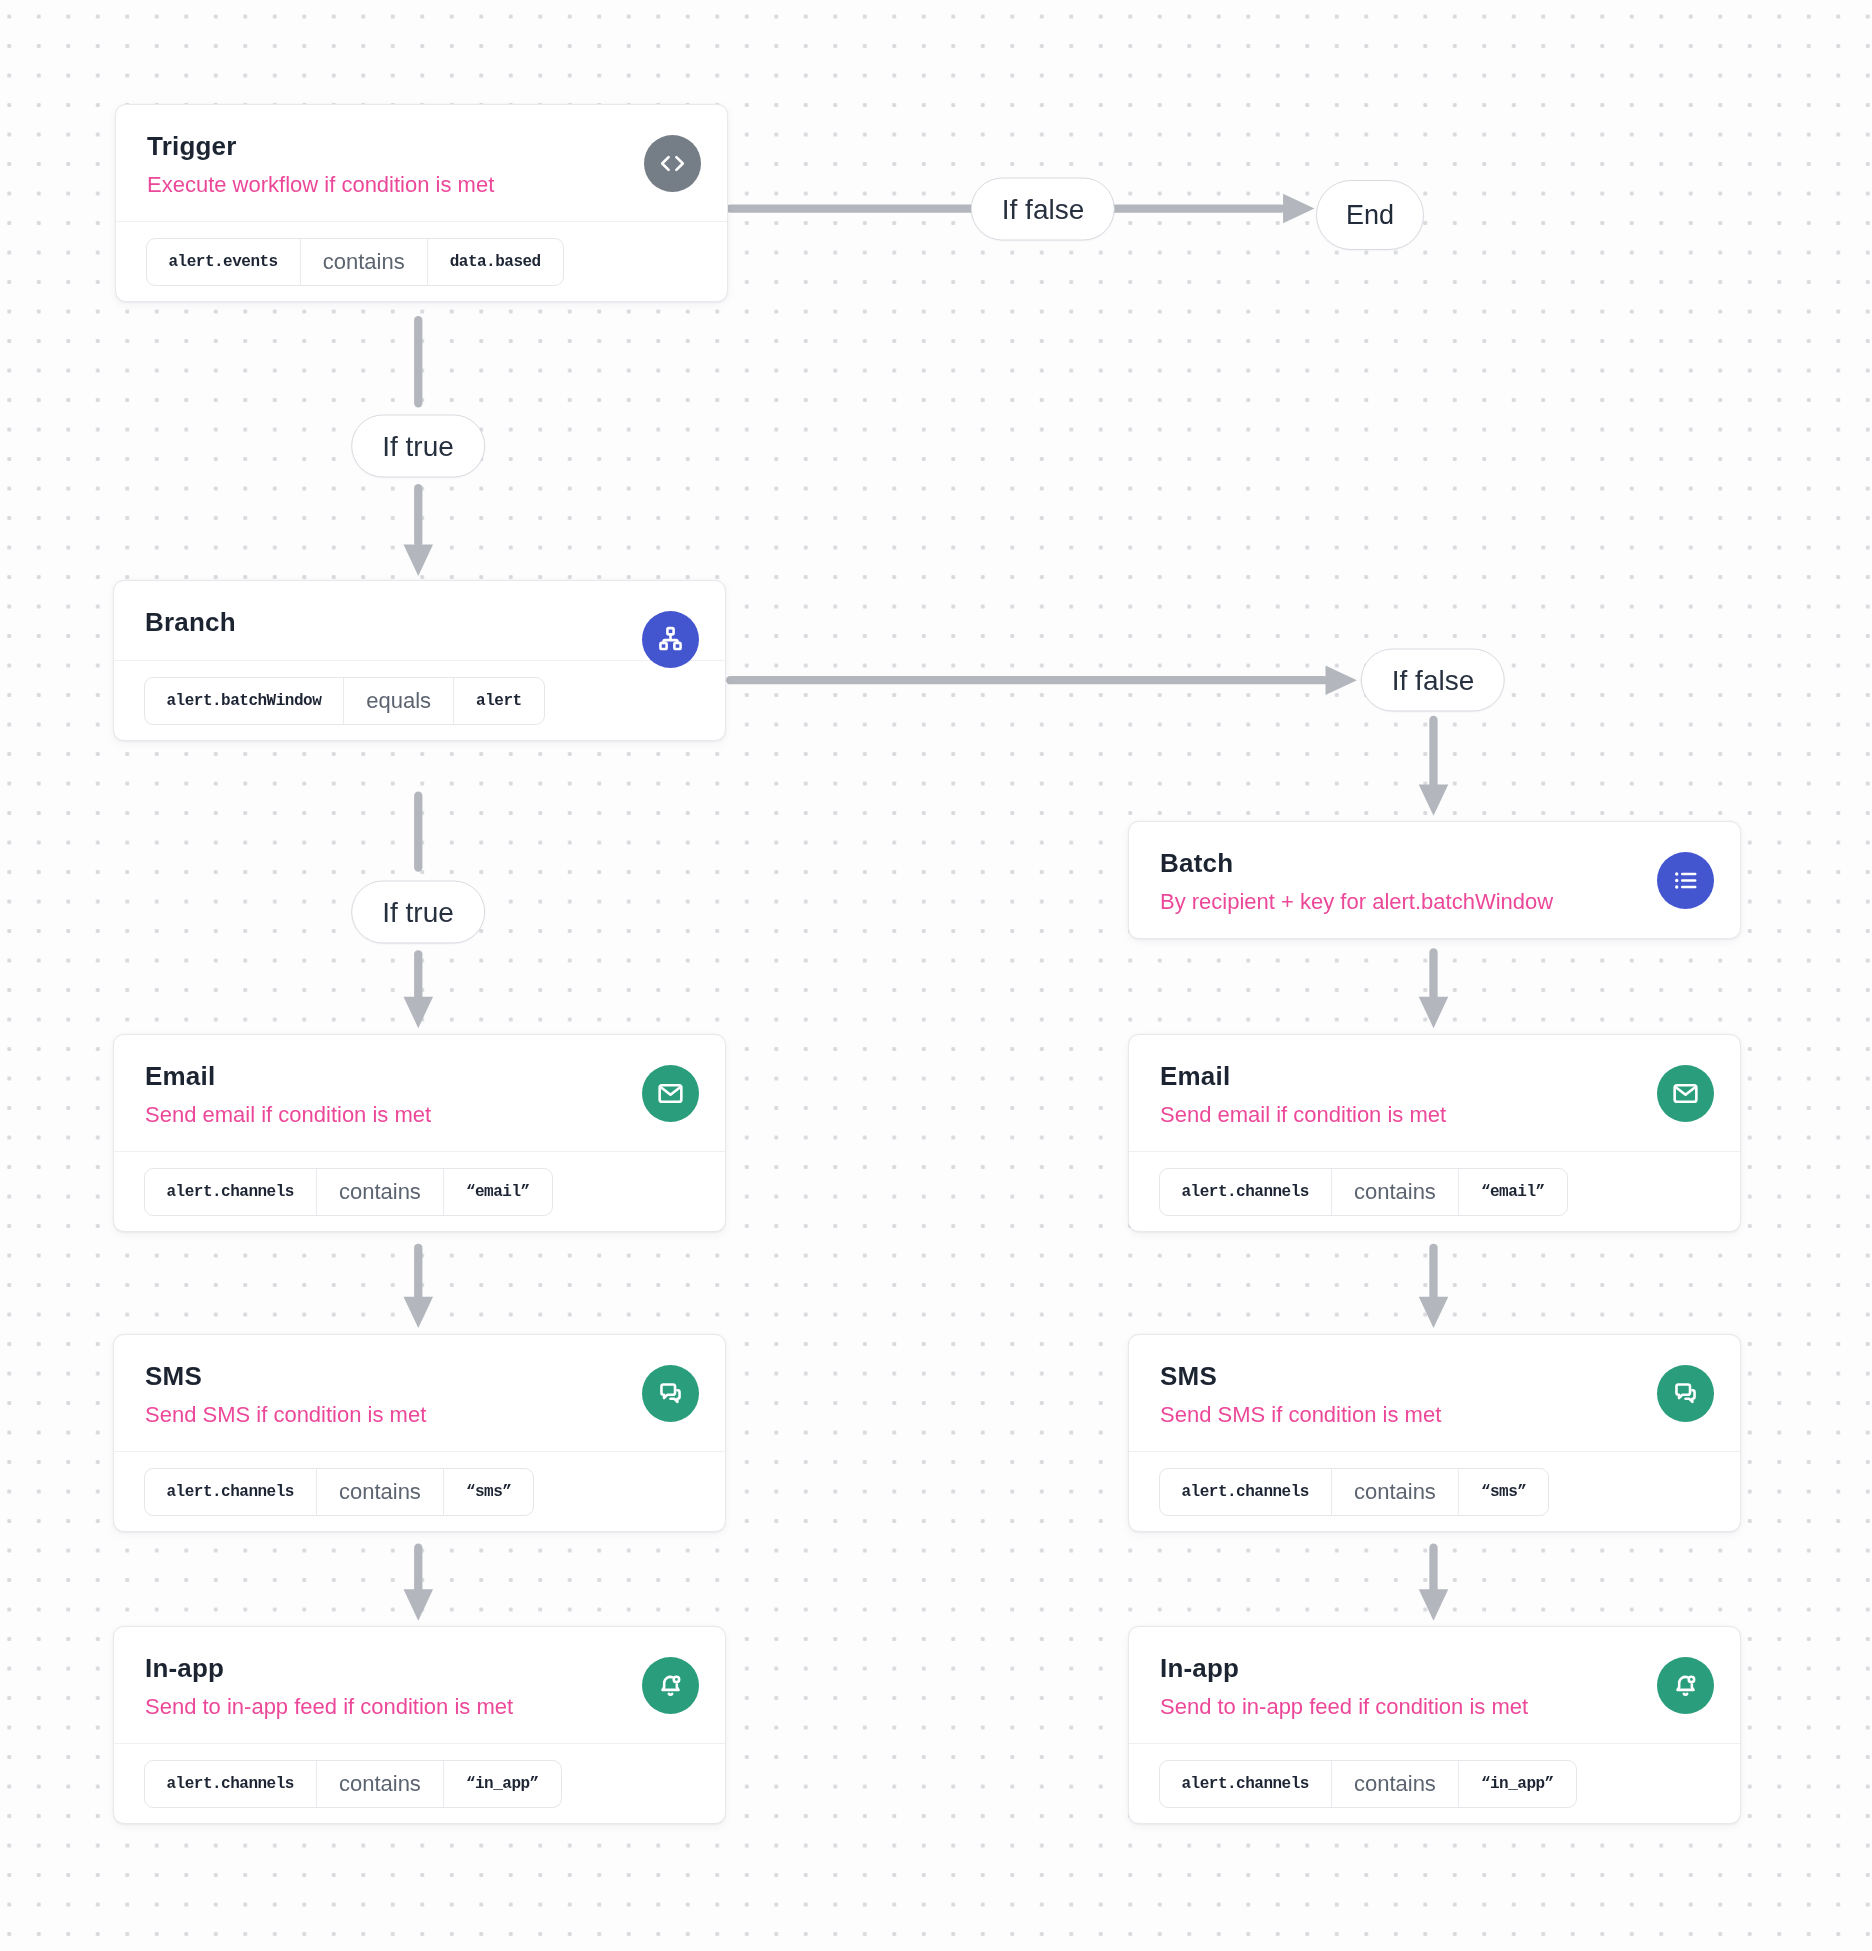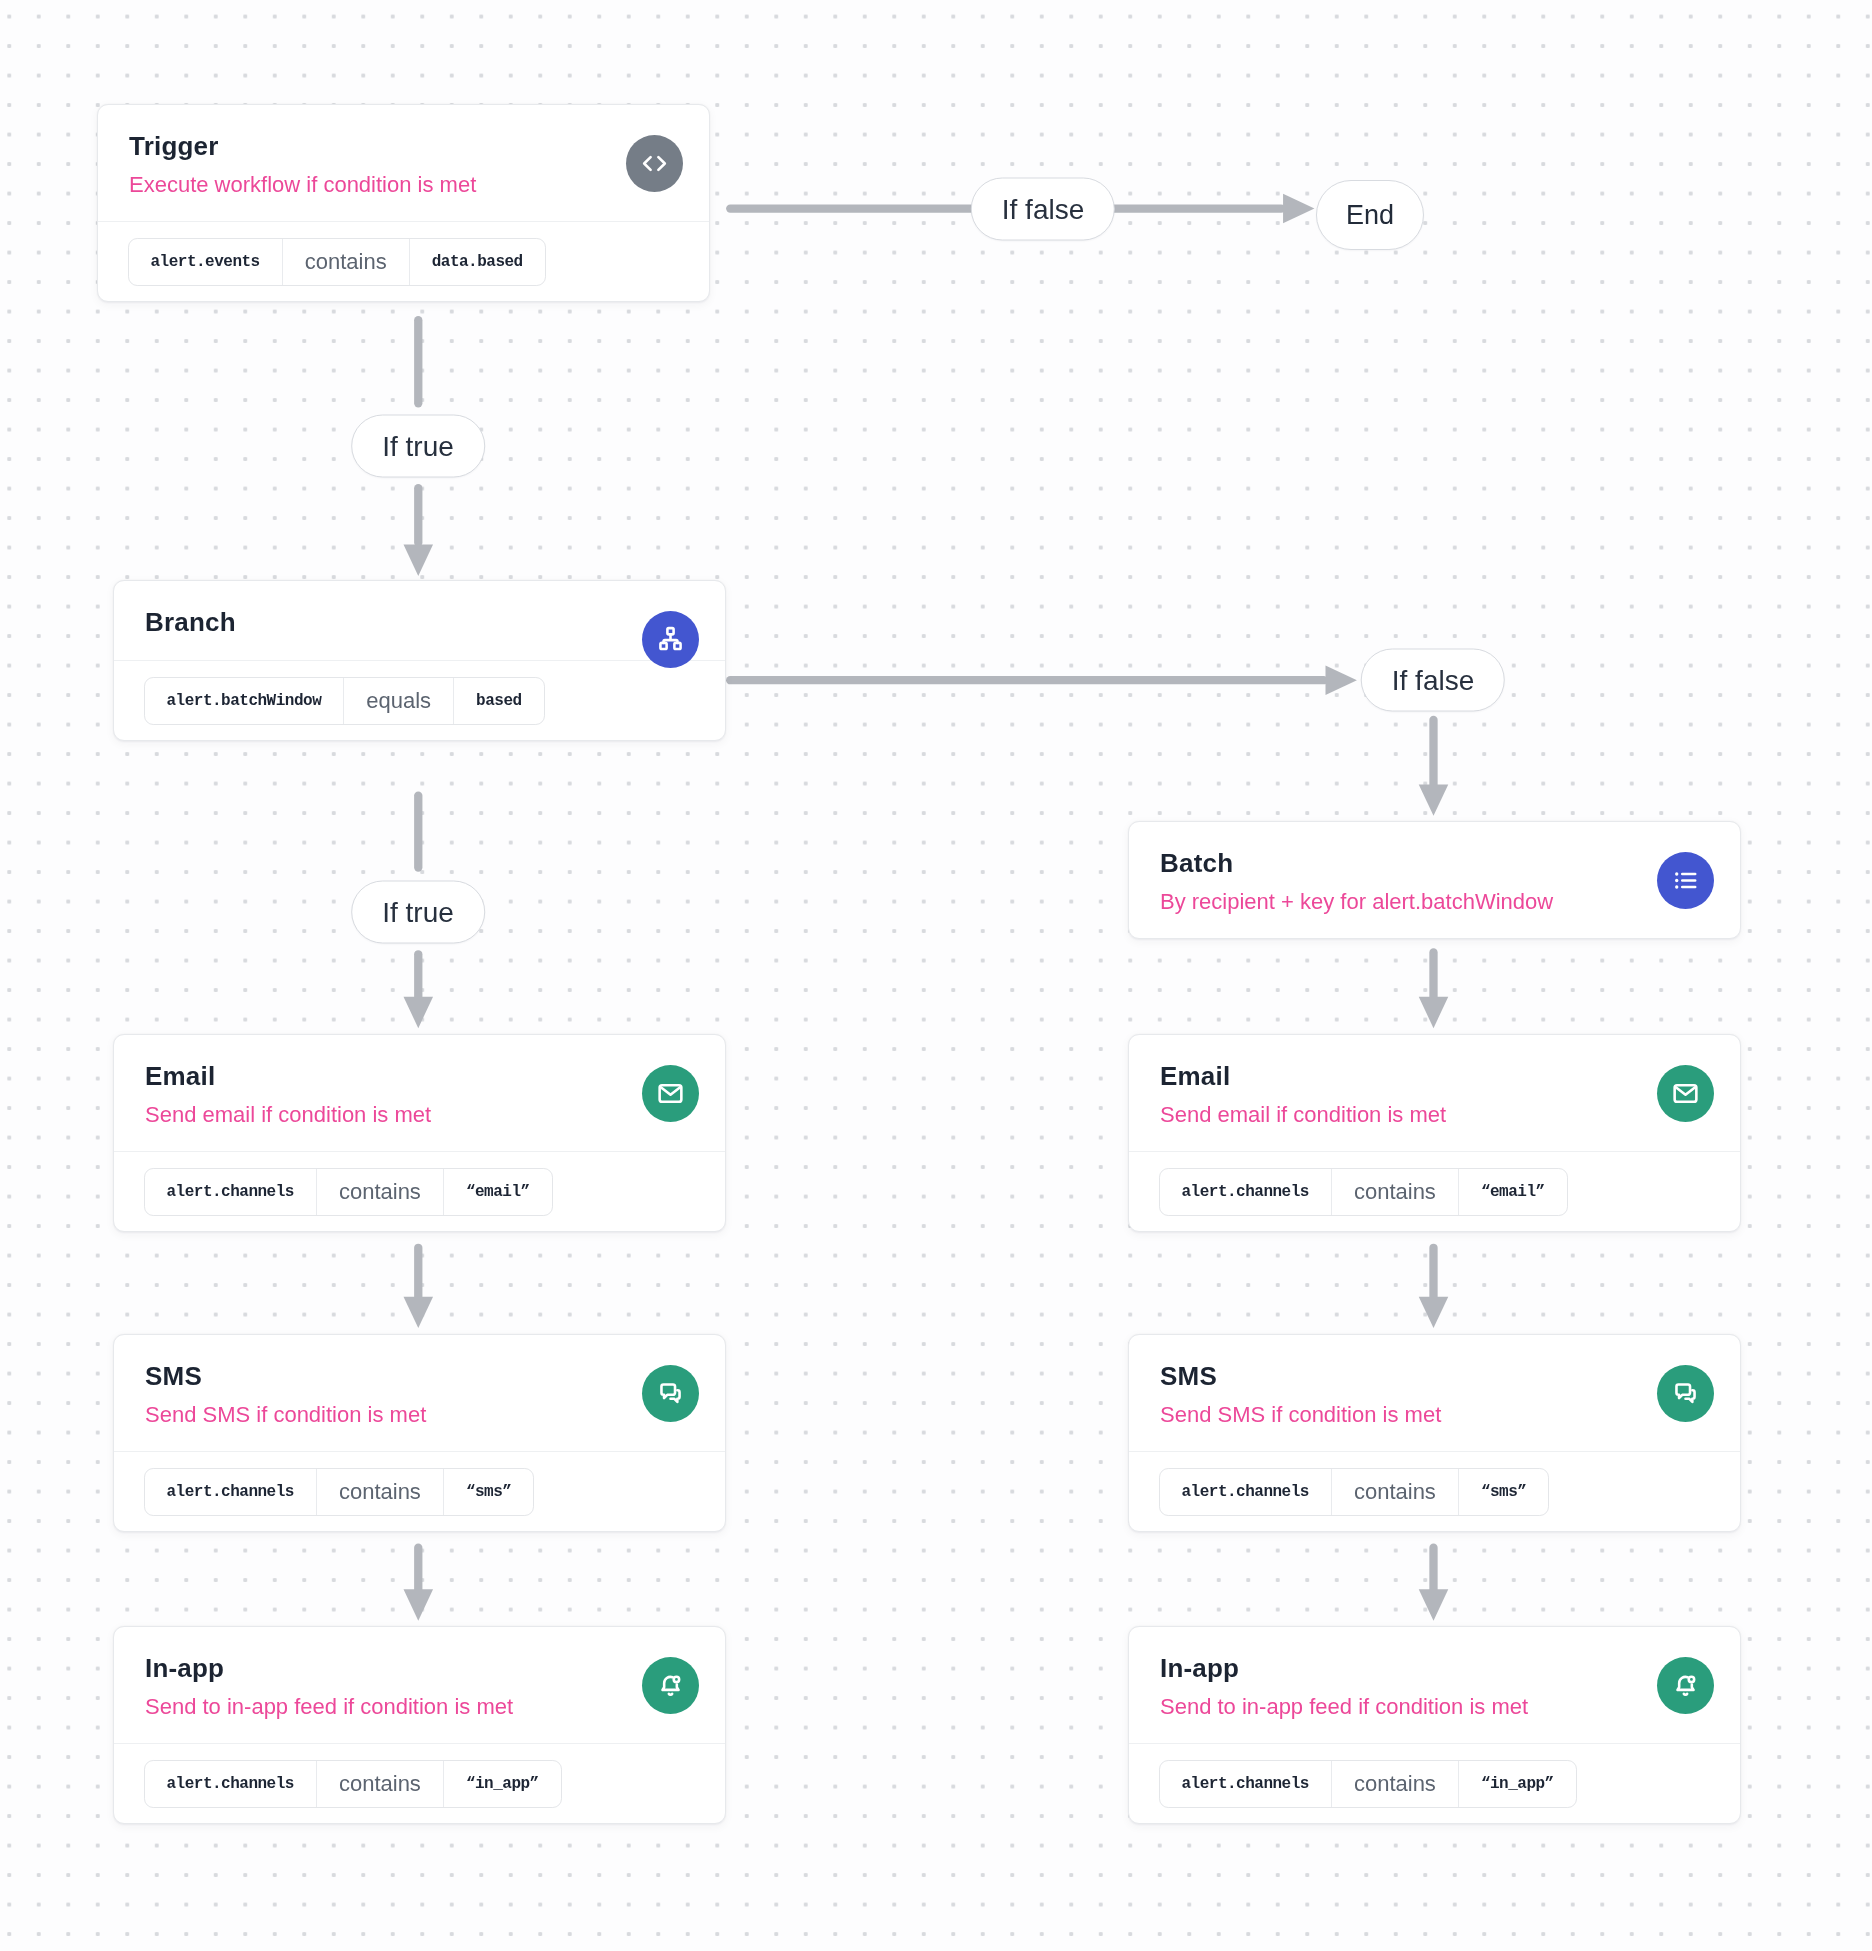--- a/index.html
+++ b/index.html
@@ -121,21 +121,21 @@
     <g>
       <path class="edge-line" d="M1553 1352 V1405"></path>
       <path class="edge-head" d="M1537 1405 L1569 1405 L1553 1439 Z"></path>
     </g>
     <g>
       <path class="edge-line" d="M1553 1677 V1722"></path>
       <path class="edge-head" d="M1537 1722 L1569 1722 L1553 1756 Z"></path>
     </g>
   </svg>
 
-  <div class="node" style="left:97px;top:104px">
+  <div class="node" style="left:115px;top:104px">
     <div class="node-header">
       <div class="node-title">Trigger</div>
       <div class="node-subtitle">Execute workflow if condition is met</div>
       <div class="icon-circle accent-gray">
         <svg viewBox="0 0 24 24">
             <path class="ic" d="M9 7 L4 12 L9 17 M15 7 L20 12 L15 17"></path>
           </svg>
       </div>
     </div>
     <div class="node-cond">
@@ -156,21 +156,21 @@
           <rect class="ic" x="4.2" y="14.6" width="4.8" height="4.8" rx="1"></rect>
           <rect class="ic" x="15" y="14.6" width="4.8" height="4.8" rx="1"></rect>
           <path class="ic" d="M12 8 v4.5 M6.6 14.6 v-1.1 q0-1 1-1 h8.8 q1 0 1 1 v1.1"></path>
         </svg>
       </div>
     </div>
     <div class="node-cond">
       <div class="chip">
         <span class="chip-mono">alert.batchWindow</span>
         <span class="chip-op">equals</span>
-        <span class="chip-mono">based</span>
+        <span class="chip-mono">alert</span>
       </div>
     </div>
   </div>
 
   <div class="node" style="left:1128px;top:821px">
     <div class="node-header">
       <div class="node-title">Batch</div>
       <div class="node-subtitle">By recipient + key for alert.batchWindow</div>
       <div class="icon-circle accent-blue">
         <svg viewBox="0 0 24 24">

